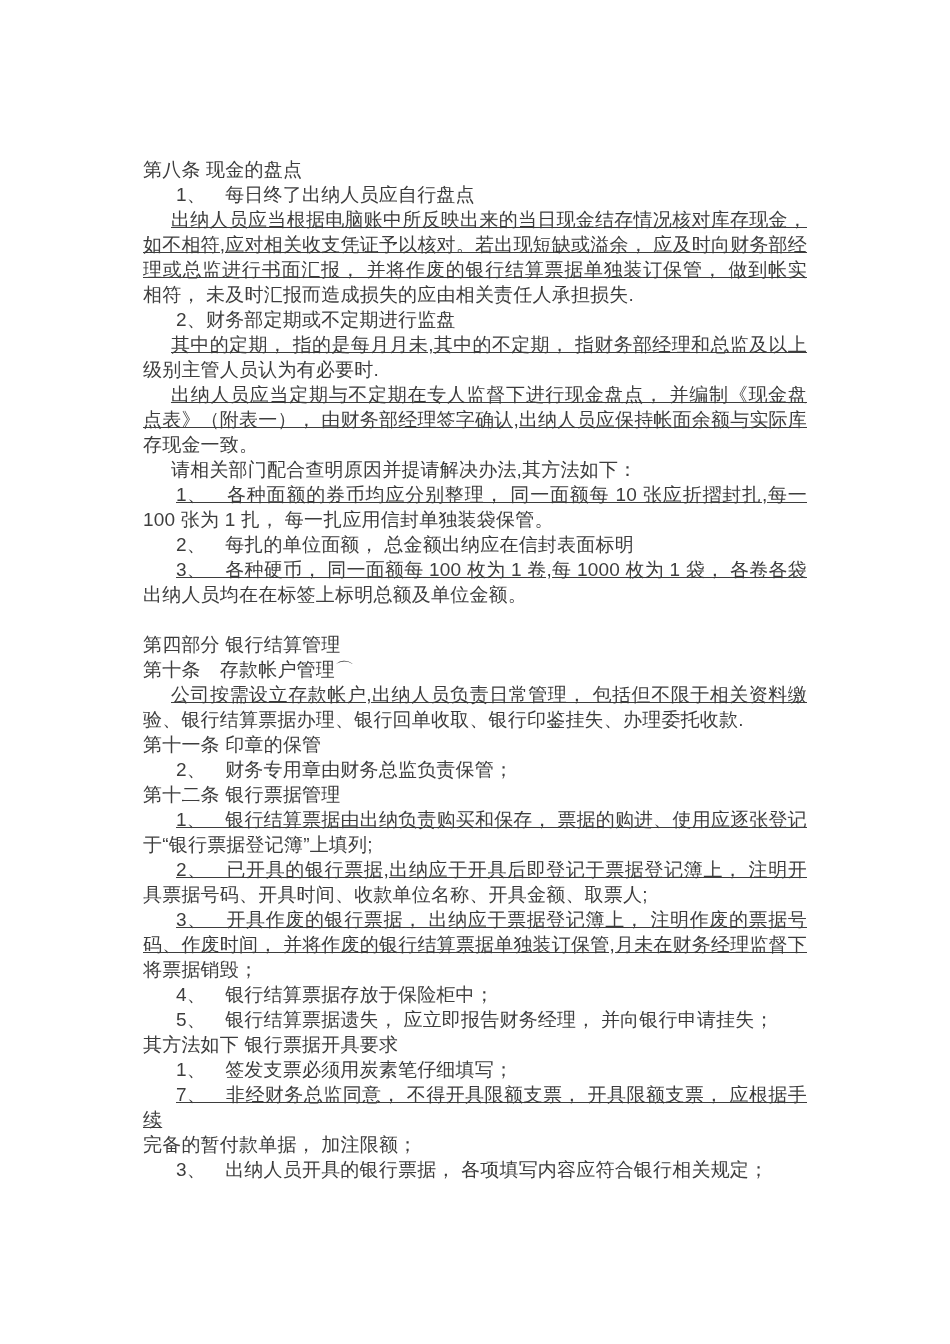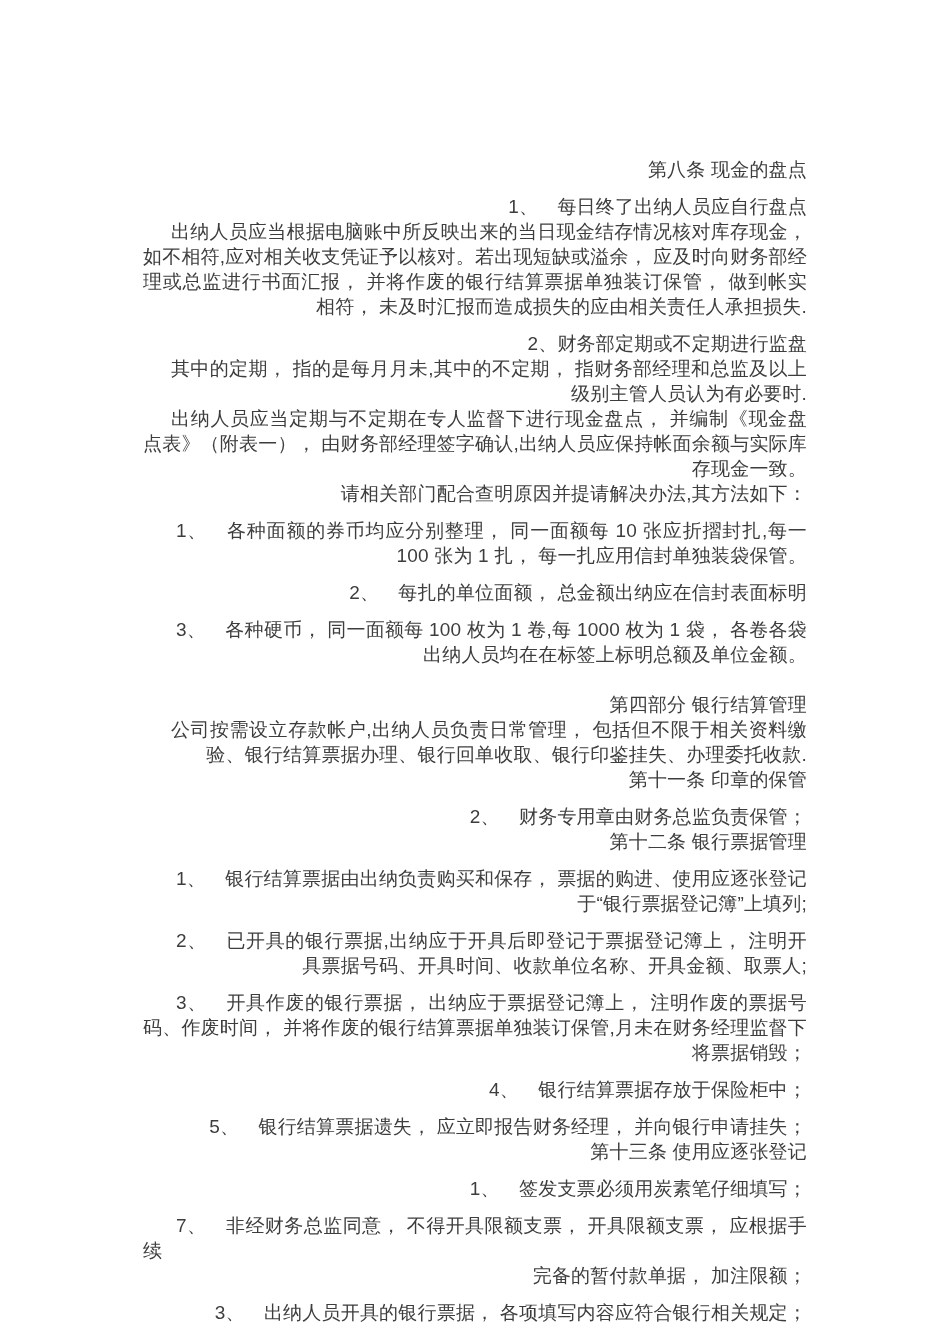--- a/index.html
+++ b/index.html
@@ -22,33 +22,34 @@
     width: 664px;
     font-size: 19px;
     line-height: 25px;
     color: #3d3d3d;
     font-weight: 400;
     letter-spacing: 0.2px;
   }
   .line {
     min-height: 25px;
     white-space: pre-wrap;
-    text-align: right;
+    text-align: left;
   }
   
   .line.h { text-indent: 0; }
   
   .line.p { text-indent: 28px; }
   
-  .line.n { text-indent: 33px; margin-top: 12px; }
+  .line.n { text-indent: 33px; }
   
   .line.j {
     text-align: justify;
     text-align-last: justify;
     text-justify: inter-character;
+    text-decoration: underline;
   }
 </style>
 </head>
 <body>
 
 <div class="page">
   <div class="text-block">
       <div class="line h">第八条 现金的盘点</div>
       <div class="line n">1、　每日终了出纳人员应自行盘点</div>
       <div class="line p j">出纳人员应当根据电脑账中所反映出来的当日现金结存情况核对库存现金，</div>
@@ -62,33 +63,34 @@
       <div class="line h j">点表》（附表一）， 由财务部经理签字确认,出纳人员应保持帐面余额与实际库</div>
       <div class="line h">存现金一致。</div>
       <div class="line p">请相关部门配合查明原因并提请解决办法,其方法如下：</div>
       <div class="line n j">1、　各种面额的券币均应分别整理， 同一面额每 10 张应折摺封扎,每一</div>
       <div class="line h">100 张为 1 扎， 每一扎应用信封单独装袋保管。</div>
       <div class="line n">2、　每扎的单位面额， 总金额出纳应在信封表面标明</div>
       <div class="line n j">3、　各种硬币， 同一面额每 100 枚为 1 卷,每 1000 枚为 1 袋， 各卷各袋</div>
       <div class="line h">出纳人员均在在标签上标明总额及单位金额。</div>
       <div class="line h"></div>
       <div class="line h">第四部分 银行结算管理</div>
+      <div class="line h">第十条　存款帐户管理⌒</div>
       <div class="line p j">公司按需设立存款帐户,出纳人员负责日常管理， 包括但不限于相关资料缴</div>
       <div class="line h">验、银行结算票据办理、银行回单收取、银行印鉴挂失、办理委托收款.</div>
       <div class="line h">第十一条 印章的保管</div>
       <div class="line n">2、　财务专用章由财务总监负责保管；</div>
       <div class="line h">第十二条 银行票据管理</div>
       <div class="line n j">1、　银行结算票据由出纳负责购买和保存， 票据的购进、使用应逐张登记</div>
       <div class="line h">于“银行票据登记簿”上填列;</div>
       <div class="line n j">2、　已开具的银行票据,出纳应于开具后即登记于票据登记簿上， 注明开</div>
       <div class="line h">具票据号码、开具时间、收款单位名称、开具金额、取票人;</div>
       <div class="line n j">3、　开具作废的银行票据， 出纳应于票据登记簿上， 注明作废的票据号</div>
       <div class="line h j">码、作废时间， 并将作废的银行结算票据单独装订保管,月未在财务经理监督下</div>
       <div class="line h">将票据销毁；</div>
       <div class="line n">4、　银行结算票据存放于保险柜中；</div>
       <div class="line n">5、　银行结算票据遗失， 应立即报告财务经理， 并向银行申请挂失；</div>
-      <div class="line h">第十三条 使用应逐张登记</div>
+      <div class="line h">其方法如下 银行票据开具要求</div>
       <div class="line n">1、　签发支票必须用炭素笔仔细填写；</div>
       <div class="line n j">7、　非经财务总监同意， 不得开具限额支票， 开具限额支票， 应根据手续</div>
       <div class="line h">完备的暂付款单据， 加注限额；</div>
       <div class="line n">3、　出纳人员开具的银行票据， 各项填写内容应符合银行相关规定；</div>
     </div>
 </div>
 
 </body></html>

